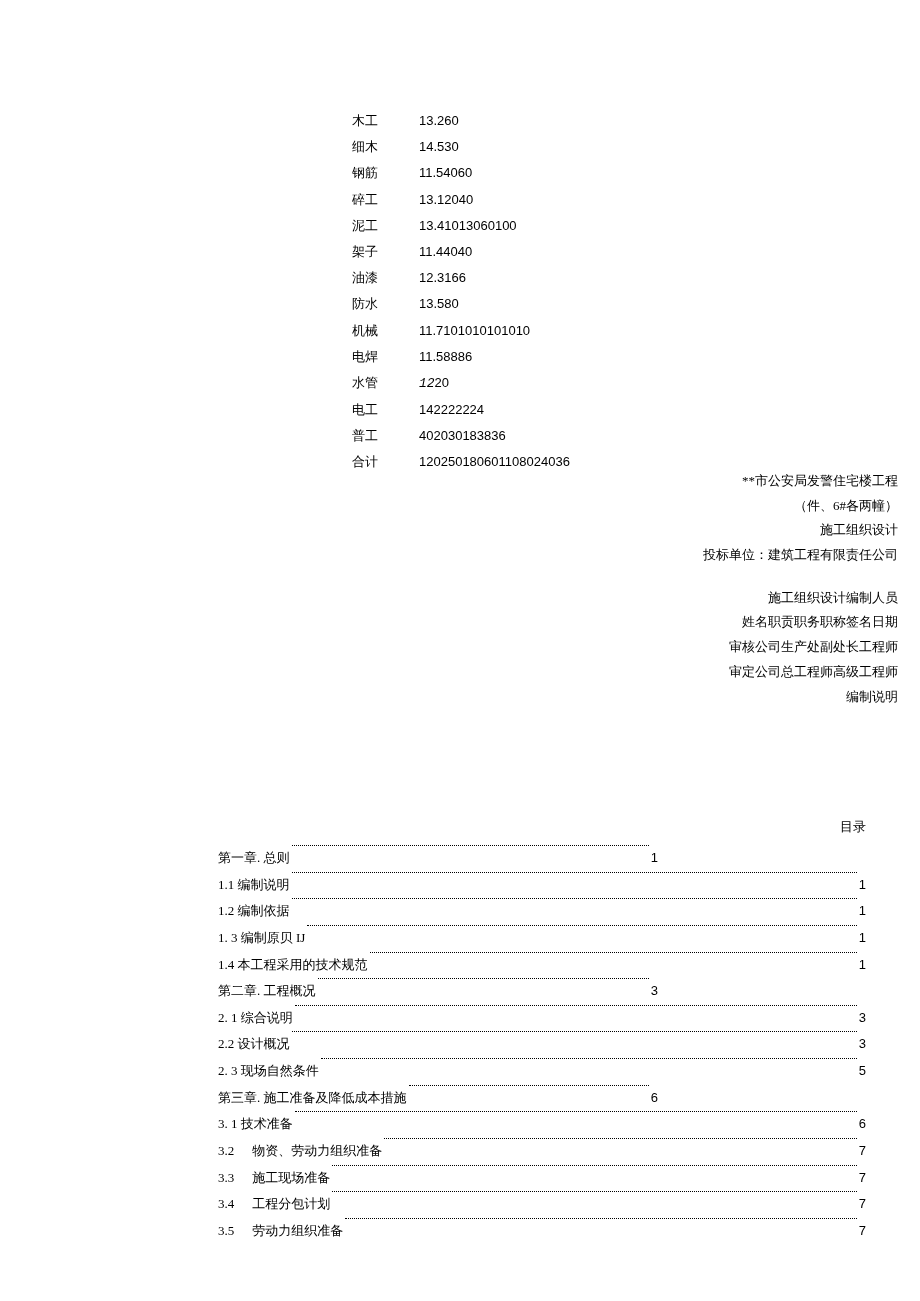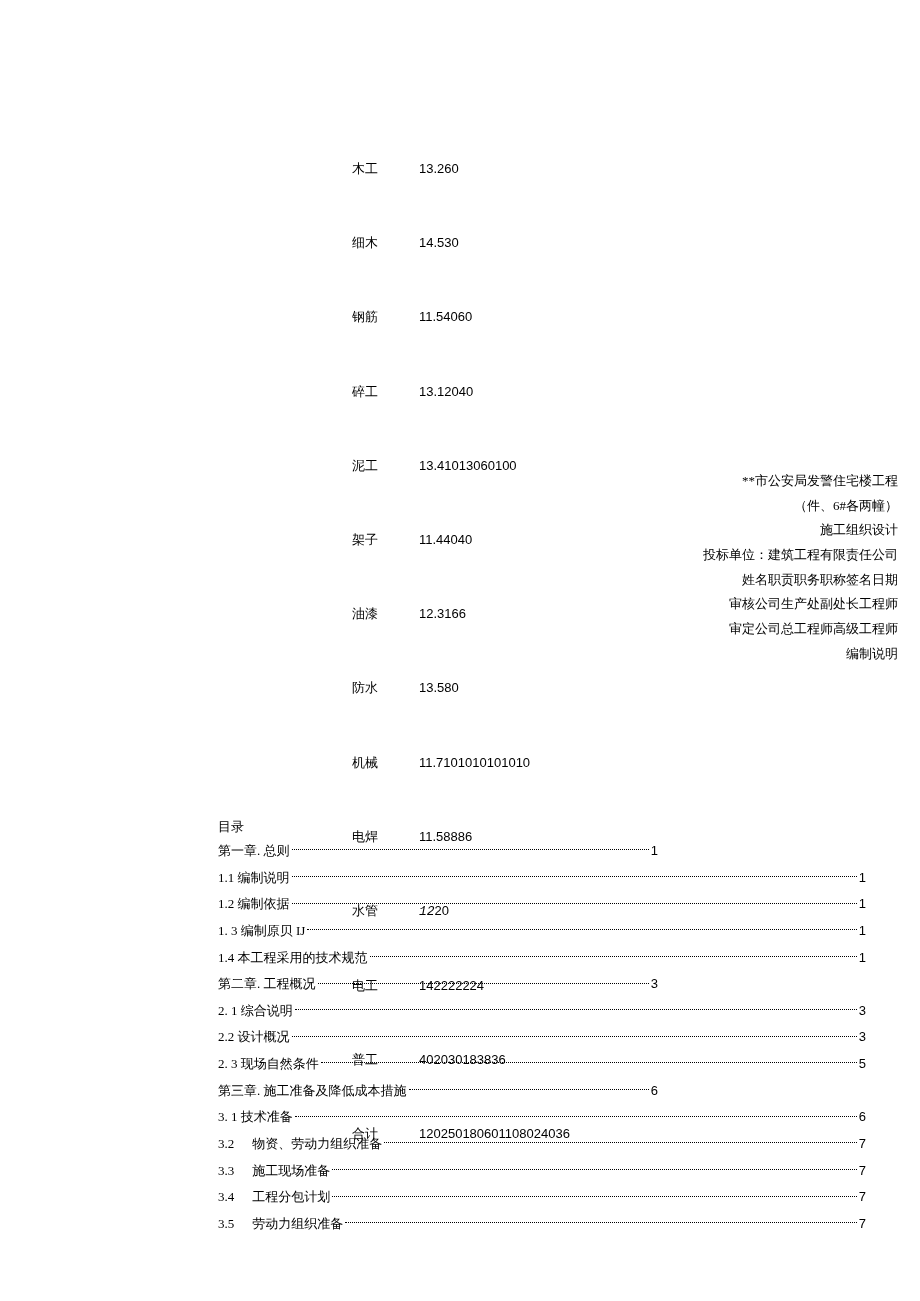--- a/index.html
+++ b/index.html
@@ -22,21 +22,20 @@
       align-items: baseline;
       margin-bottom: 8px;
       line-height: 1.4;
       gap: 9px;
     }
     .data-label {
       width: 58px;
     }
     .data-value {
       font-family: Arial, sans-serif;
-      margin-top: 48px;
     }
     .italic-val {
       font-style: italic;
       font-family: Liberation Mono, monospace;
     }
     .body-text {
       position: absolute;
       left: 218px;
       top: 469px;
       width: 680px;
@@ -46,24 +45,24 @@
       text-align: right;
     }
     .indent { padding-left: 24px; }
     .section-gap { margin-top: 18px; }
     .toc {
       position: absolute;
       left: 218px;
       top: 818px;
       width: 648px;
     }
-    .toc-title { margin-bottom: 2px; }
+    .toc-title { margin-bottom: 9px; text-align: right; }
     .toc-entry {
       display: flex;
-      align-items: center;
+      align-items: flex-start;
       line-height: 2.05;
       white-space: nowrap;
     }
     .toc-label { flex: 0 0 auto; }
     .toc-dots {
       flex: 1 1 auto;
       border-bottom: 1px dotted #000;
       margin: 0 2px 3px 2px;
       min-width: 10px;
     }
@@ -135,20 +134,21 @@
       <span class="data-value">120250180601108024036</span>
     </div>
   </div>
 
 <div class="body-text">
   <p>**市公安局发警住宅楼工程</p>
   <p class="indent">（件、6#各两幢）</p>
   <p>施工组织设计</p>
   <p>投标单位：建筑工程有限责任公司</p>
 
+  <p class="section-gap">施工组织设计编制人员</p>
   <p>姓名职贡职务职称签名日期</p>
   <p>审核公司生产处副处长工程师</p>
   <p>审定公司总工程师高级工程师</p>
   <p>编制说明</p>
 </div>
 
 <div class="toc">
   <p class="toc-title">目录</p>
   <div id="toc-container">
       <div class="toc-entry toc-short">

